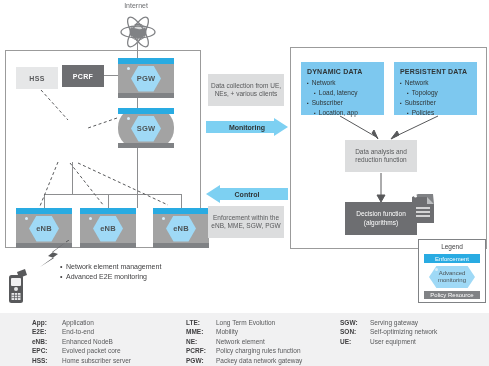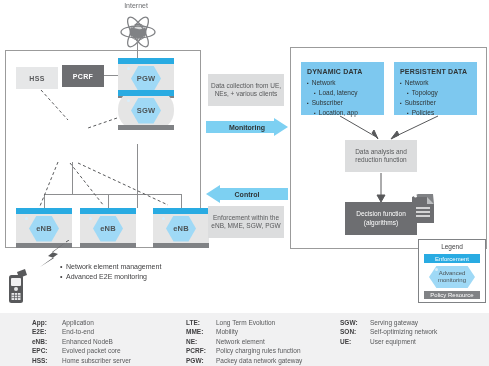--- a/index.html
+++ b/index.html
@@ -23,21 +23,21 @@
 
   
   .ln{background:#8d8e90;position:absolute;}
   .lnv{width:1px;}
   .lnh{height:1px;}
 
   
   #dashed-layer{left:0;top:0;width:489px;height:366px;pointer-events:none;}
 
   
-  .ne{position:absolute;width:44px;height:34px;background:#e5e5e5;}
+  .ne{position:absolute;width:44px;height:34px;background:#a3a3a3;}
   .ne .cap{position:absolute;left:0;top:0;width:100%;height:6px;background:#29abe2;}
   .ne .foot{position:absolute;left:0;bottom:0;width:100%;height:5px;background:#808285;}
   .ne .hexwrap{position:absolute;left:0;top:6px;width:100%;height:23px;}
   .ne .hex{
     position:absolute;left:50%;top:50%;transform:translate(-50%,-50%);
     width:26px;height:22px;background:#9fd9f6;
     clip-path:polygon(25% 0%,75% 0%,100% 50%,75% 100%,25% 100%,0% 50%);
   }
   .ne .dot{position:absolute;left:9px;top:3px;width:3px;height:3px;border-radius:50%;background:#d8eefb;}
   .ne .lbl{
@@ -198,21 +198,21 @@
   <div class="ne wide" style="left:118px;top:58px;">
     <div class="cap"></div>
     <div class="hexwrap">
       <div class="hex"></div>
         <div class="dot"></div>
     </div>
     <div class="lbl">PGW</div>
     <div class="foot"></div>
   </div>
 
-  <div class="ne wide" style="left:118px;top:90px;border-radius:19px;">
+  <div class="ne wide" style="left:118px;top:108px;border-radius:19px;">
     <div class="cap"></div>
     <div class="hexwrap">
       <div class="hex"></div>
         <div class="dot"></div>
     </div>
     <div class="lbl">SGW</div>
     <div class="foot"></div>
   </div>
 
 

